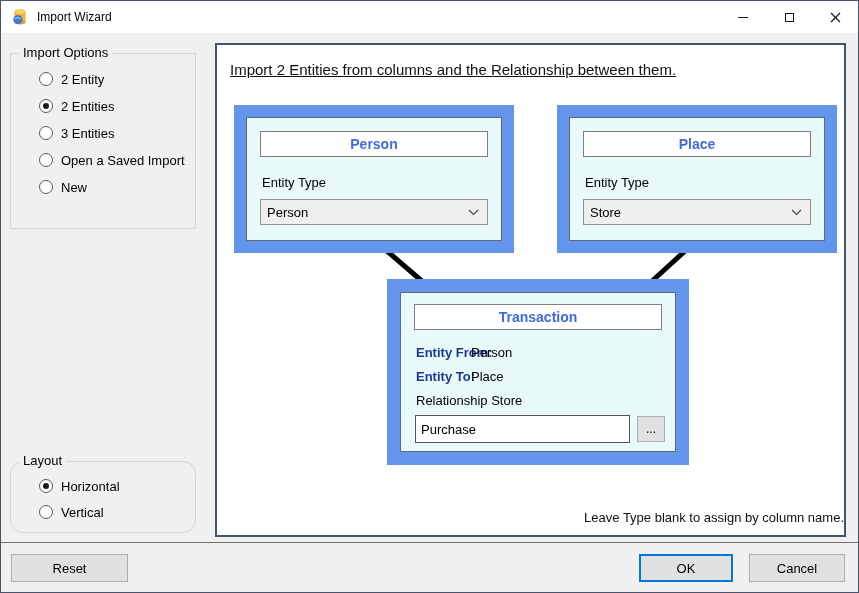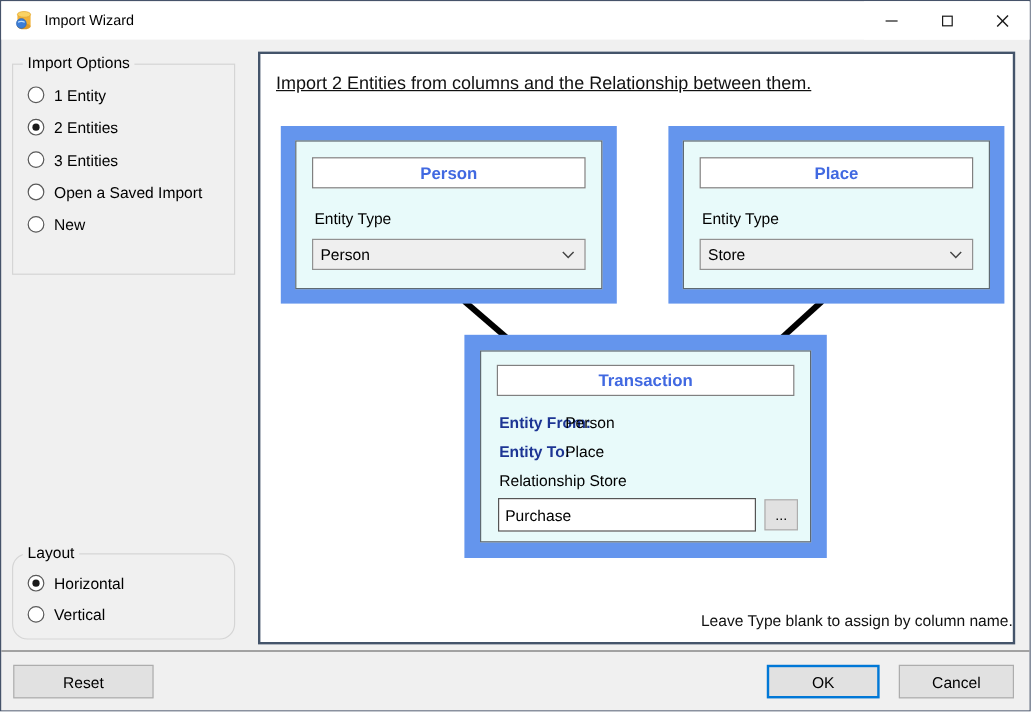--- a/index.html
+++ b/index.html
@@ -14,21 +14,21 @@
     background: #fff; display: flex; align-items: center; text-align: center;
   }
   .app-icon { width: 18px; height: 18px; margin: 0 8px 0 10px; flex: 0 0 auto; }
   .title-text { font-size: 12px; color: #000; }
   .win-controls { margin-left: auto; display: flex; height: 100%; }
   .win-btn { width: 46px; height: 100%; display: flex; align-items: center; justify-content: center; background: #fff; border: none; }
   .glyph-min { width: 10px; height: 1px; background: #1a1a1a; }
   .glyph-max { width: 9px; height: 9px; border: 1px solid #1a1a1a; background: transparent; }
   
   .groupbox {
-    position: absolute; border: 1px solid #D5D5D5; background: #F0F0F0;
+    position: absolute; border: 1px solid #D5D5D5; background: #F0F0F0; padding-left: 16px;
   }
   .groupbox-label {
     position: absolute; top: -9px; left: 8px; background: #F0F0F0;
     padding: 0 4px; font-size: 13px; color: #000; white-space: nowrap;
   }
   .radio-col { display: flex; flex-direction: column; gap: 9px; padding: 16px 0 0 12px; }
   .radio-row { display: flex; align-items: center; gap: 8px; height: 18px; cursor: default; }
   .radio {
     width: 14px; height: 14px; border-radius: 50%;
     border: 1px solid #595959; background: #fff; position: relative; flex: 0 0 auto;
@@ -121,21 +121,21 @@
         </svg>
       </button>
     </div>
   </div>
 
   <div class="groupbox" style="left:9px; top:52px; width:186px; height:176px;">
     <span class="groupbox-label">Import Options</span>
     <div class="radio-col">
       <div class="radio-row">
         <span class="radio"></span>
-        <span class="radio-label">1 Entity</span>
+        <span class="radio-label">2 Entity</span>
       </div>
       <div class="radio-row">
         <span class="radio selected"></span>
         <span class="radio-label">2 Entities</span>
       </div>
       <div class="radio-row">
         <span class="radio"></span>
         <span class="radio-label">3 Entities</span>
       </div>
       <div class="radio-row">

